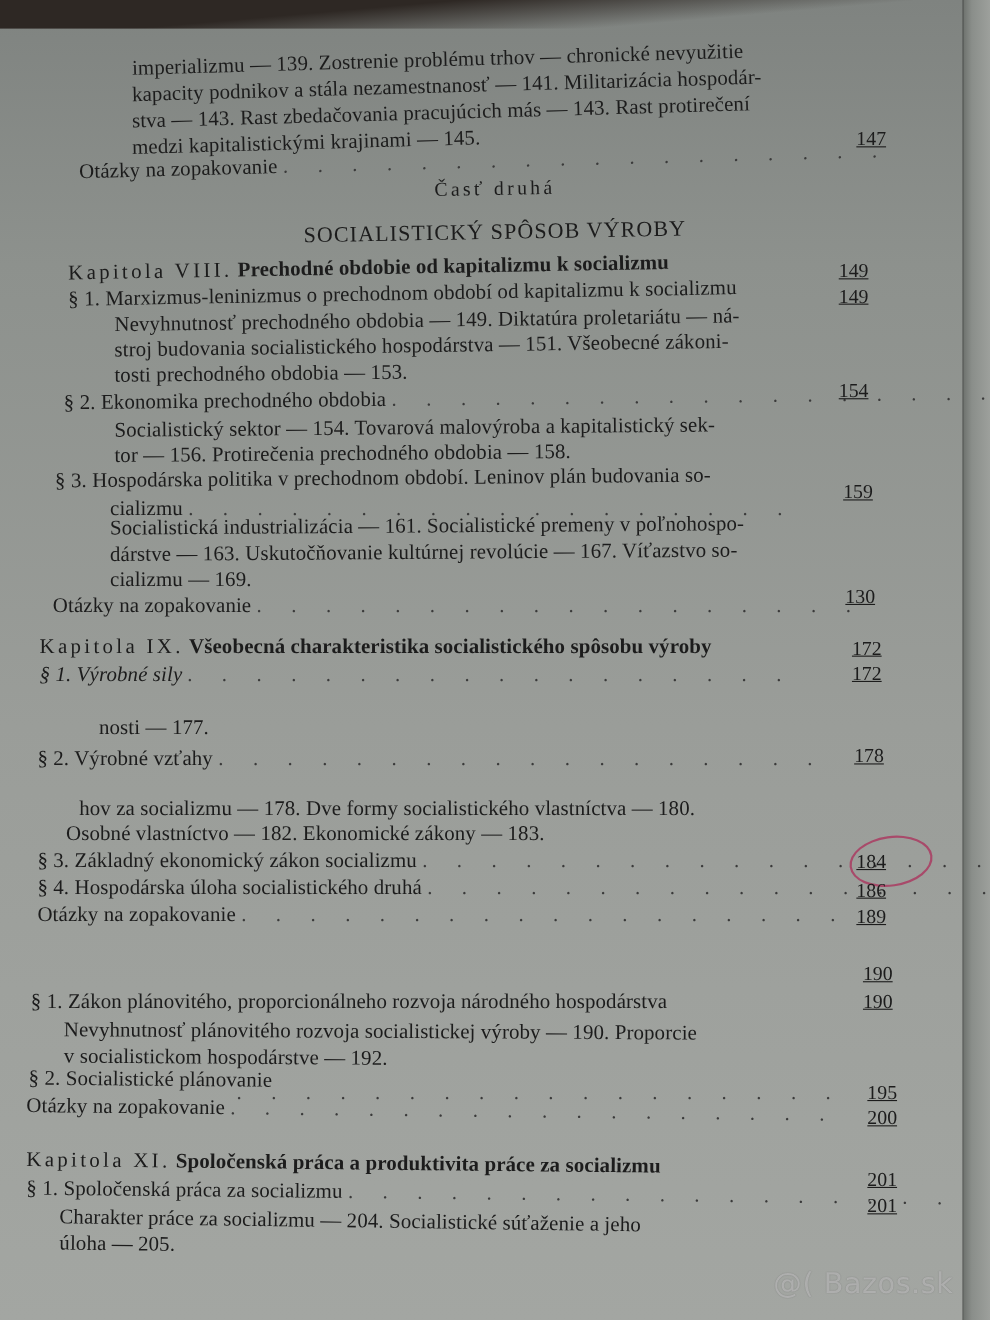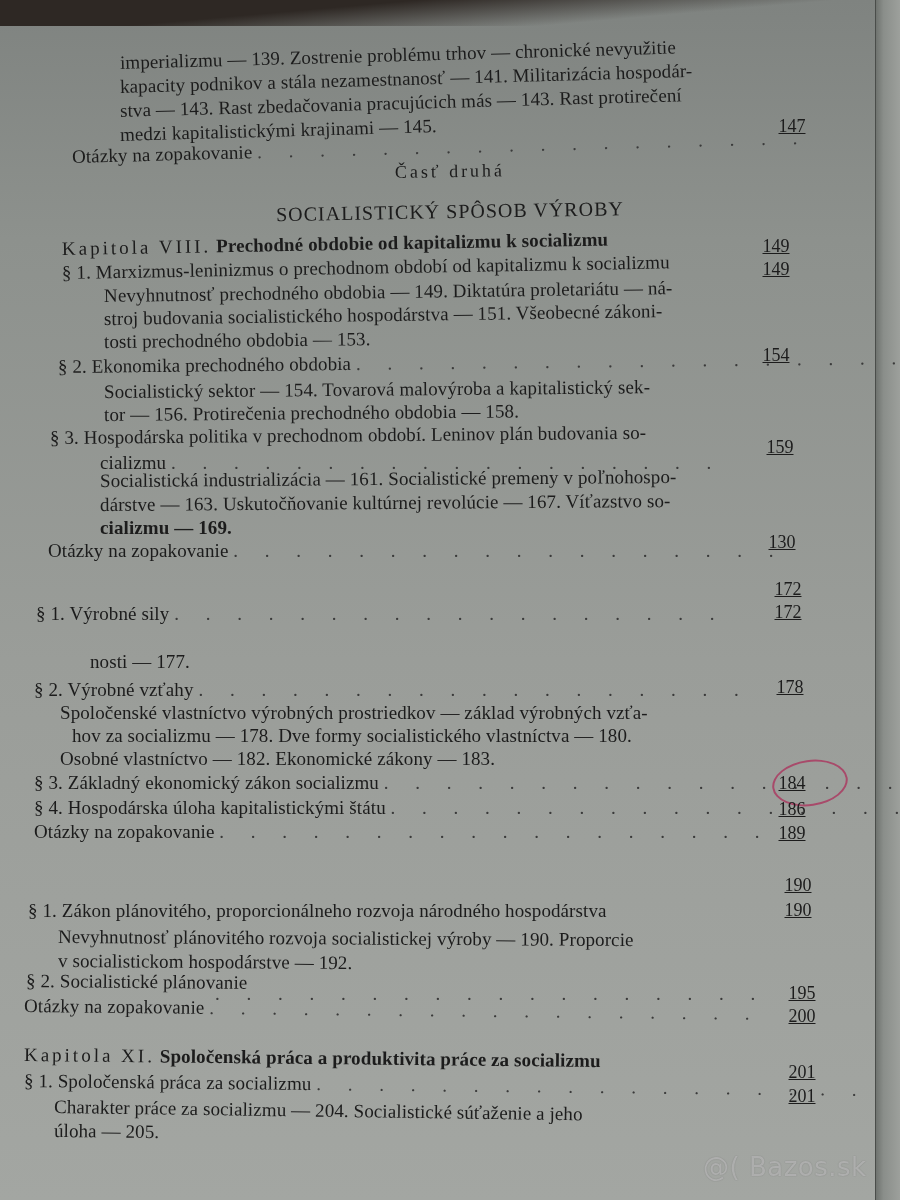--- a/index.html
+++ b/index.html
@@ -92,59 +92,62 @@
     <span>§ 3.</span>
     <span>Hospodárska politika v prechodnom období. Leninov plán budovania so-</span>
   </div>
   <div class="line" style="left:100px;top:452px;">
     <span>cializmu</span>
     <span class="dots">. . . . . . . . . . . . . . . . . .</span>
   </div>
   <div class="num" style="left:750px;top:436px;">159</div>
   <div class="line" style="left:100px;top:470px;transform:rotate(-0.4deg);">Socialistická industrializácia — 161. Socialistické premeny v poľnohospo-</div>
   <div class="line" style="left:100px;top:494px;transform:rotate(-0.4deg);">dárstve — 163. Uskutočňovanie kultúrnej revolúcie — 167. Víťazstvo so-</div>
-  <div class="line" style="left:100px;top:517px;font-weight:bold;">cializmu — 169.</div>
+  <div class="line" style="left:100px;top:517px;">cializmu — 169.</div>
 
   <div class="line" style="left:48px;top:540px;">
     <span>Otázky na zopakovanie</span>
     <span class="dots">. . . . . . . . . . . . . . . . . .</span>
   </div>
   <div class="num" style="left:752px;top:531px;">130</div>
 
+  <div class="line" style="left:36px;top:578px;">
+    <span class="spaced">Kapitola IX.</span>
+    <span class="bold">Všeobecná charakteristika socialistického spôsobu výroby</span>
+  </div>
   <div class="num" style="left:758px;top:578px;">172</div>
 
-  <div class="line" style="left:36px;top:603px;">
+  <div class="line" style="left:36px;top:603px;font-style:italic;">
     <span>§ 1.</span>
     <span>Výrobné sily</span>
     <span class="dots">. . . . . . . . . . . . . . . . . .</span>
   </div>
   <div class="num" style="left:758px;top:601px;">172</div>
   <div class="line" style="left:90px;top:651px;font-family:Liberation Serif, serif;">nosti — 177.</div>
 
   <div class="line" style="left:34px;top:679px;">
     <span>§ 2.</span>
     <span>Výrobné vzťahy</span>
     <span class="dots">. . . . . . . . . . . . . . . . . .</span>
   </div>
   <div class="num" style="left:760px;top:676px;">178</div>
-  <div class="line" style="left:60px;top:702px;">Spoločenské vlastníctvo výrobných prostriedkov — základ výrobných vzťa-</div>
   <div class="line" style="left:72px;top:725px;">hov za socializmu — 178. Dve formy socialistického vlastníctva — 180.</div>
   <div class="line" style="left:60px;top:748px;">Osobné vlastníctvo — 182. Ekonomické zákony — 183.</div>
 
   <div class="line" style="left:34px;top:772px;">
     <span>§ 3.</span>
     <span>Základný ekonomický zákon socializmu</span>
     <span class="dots">. . . . . . . . . . . . . . . . . .</span>
   </div>
   <div class="num" style="left:762px;top:772px;">184</div>
   <div class="circle"></div>
 
   <div class="line" style="left:34px;top:797px;">
     <span>§ 4.</span>
-    <span>Hospodárska úloha kapitalistickými štátu</span>
+    <span>Hospodárska úloha socialistického druhá</span>
     <span class="dots">. . . . . . . . . . . . . . . . . .</span>
   </div>
   <div class="num" style="left:762px;top:798px;">186</div>
 
   <div class="line" style="left:34px;top:821px;">
     <span>Otázky na zopakovanie</span>
     <span class="dots">. . . . . . . . . . . . . . . . . .</span>
   </div>
   <div class="num" style="left:762px;top:822px;">189</div>
 

